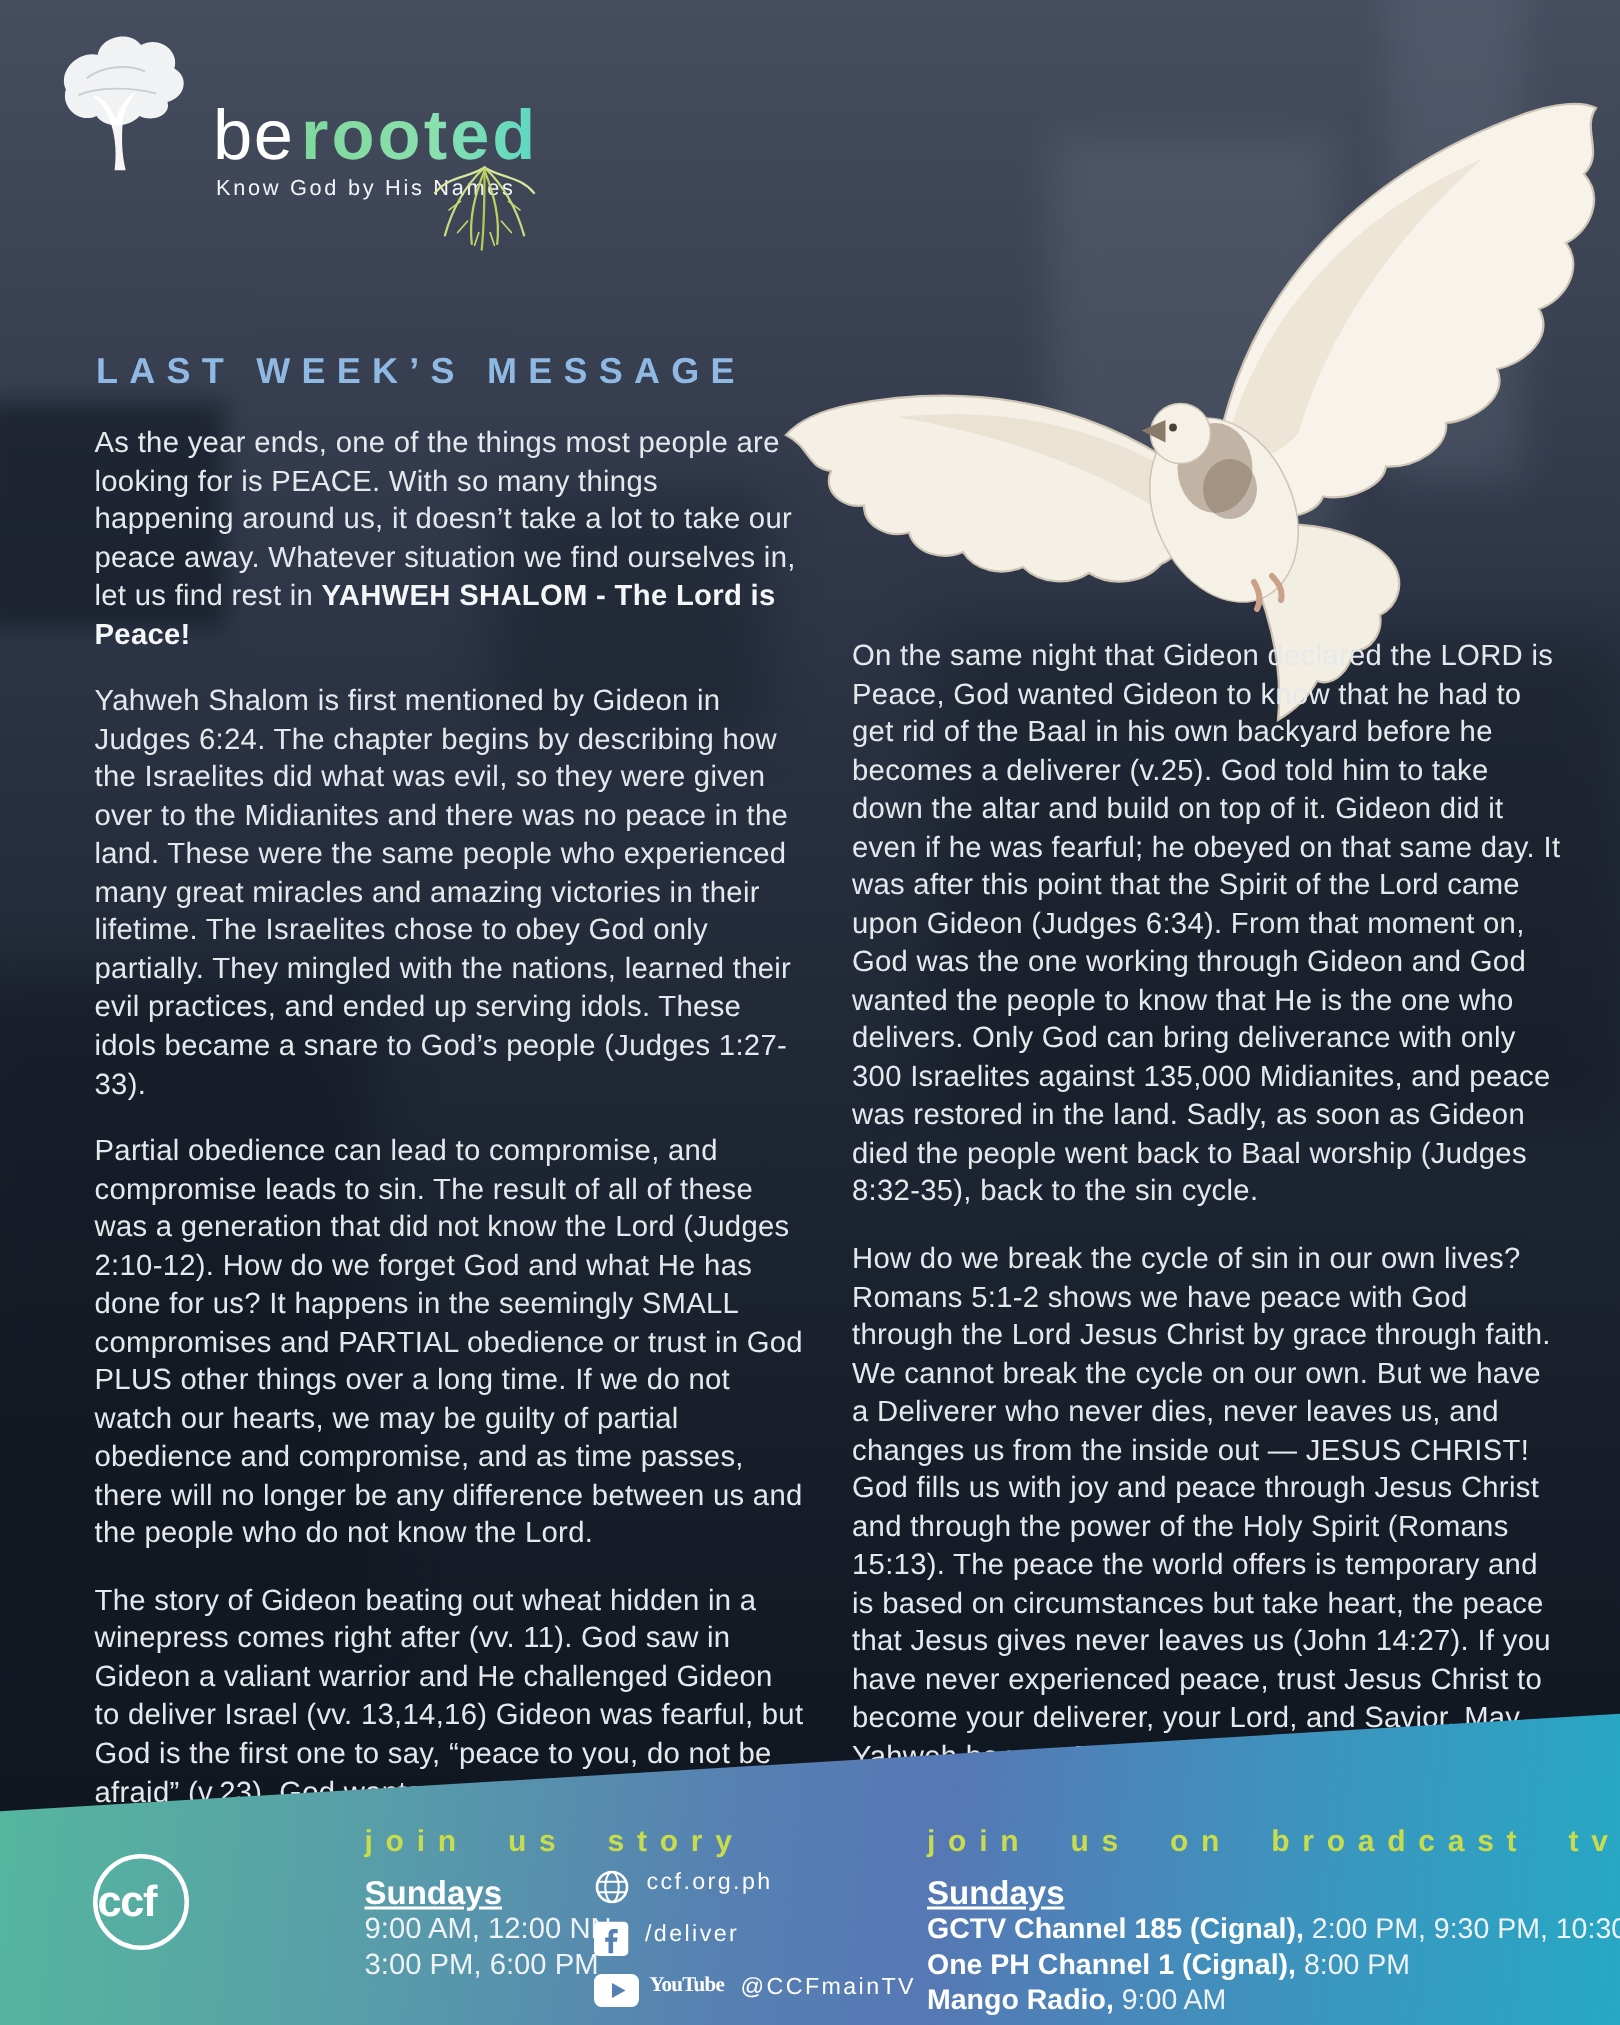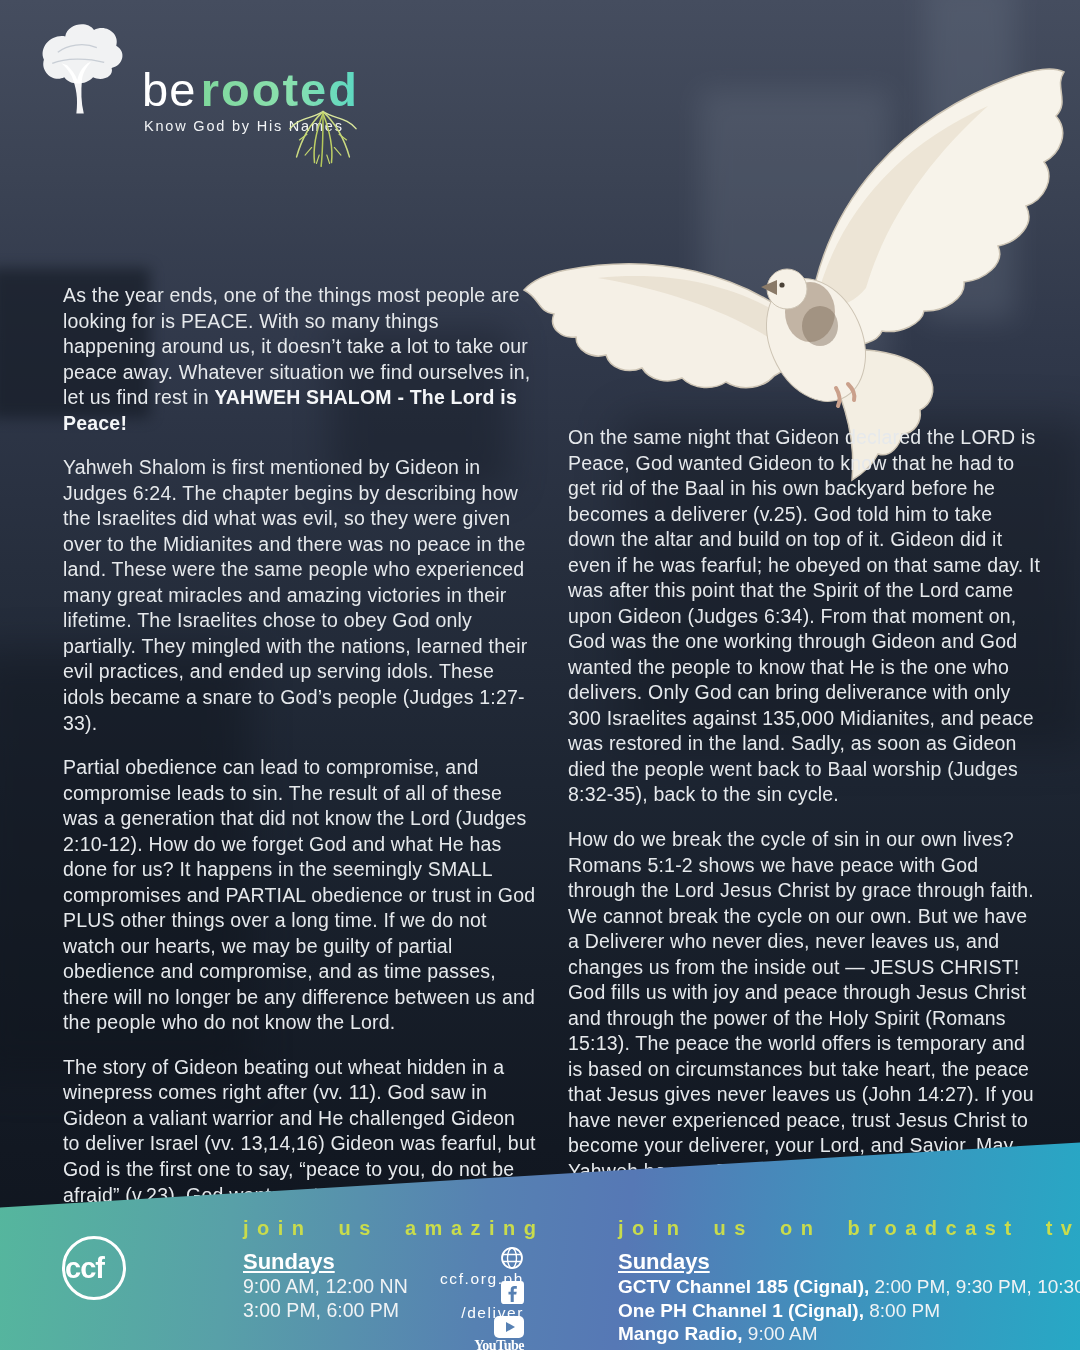--- a/index.html
+++ b/index.html
@@ -51,21 +51,21 @@
   .footer{position:absolute;left:0;top:1100px;width:1080px;height:250px;z-index:6;
     background:linear-gradient(96deg,#55b79d 0%,#58a0a8 22%,#5681b2 45%,#5678b5 58%,#3f92bd 78%,#27a8c5 100%);
     clip-path:polygon(0 43%,100% 17%,100% 100%,0 100%);}
   .ccf-logo{position:absolute;left:62px;top:136px;width:58px;height:58px;border:3px solid #fff;border-radius:50%;
     display:flex;align-items:center;justify-content:flex-start;color:#fff;font-weight:800;font-size:29px;letter-spacing:-1px;}
   .f-heading{font-size:20px;font-weight:bold;color:#c9dc4c;letter-spacing:8.5px;word-spacing:12px;white-space:nowrap;}
   .f-day{font-size:22px;font-weight:bold;color:#fff;margin-top:9px;text-decoration:underline;}
   .f-line{font-size:19.5px;color:#f0f3f5;line-height:1.22;}
   .online{position:absolute;left:243px;top:117px;}
   .social{position:absolute;left:396px;top:146px;}
-  .social-row{display:flex;align-items:flex-end;height:24px;margin-bottom:11px;color:#fff;flex-direction:column;}
+  .social-row{display:flex;align-items:flex-start;height:24px;margin-bottom:11px;color:#fff;}
   .social-row .lbl{font-size:15.5px;letter-spacing:1.6px;margin-left:11px;}
   .yt-word{font-family:Liberation Serif, serif;font-weight:bold;font-size:14px;margin-left:7px;letter-spacing:-.5px;}
   .broadcast{position:absolute;left:618px;top:117px;}
   .chan{font-size:19px;color:#f0f3f5;line-height:1.24;white-space:nowrap;}
   .chan b{color:#ffffff;}
   .icn{flex:0 0 auto;}
 </style>
 </head>
 <body>
 
@@ -131,41 +131,42 @@
         <path d="M45,8 C38,26 34,42 36,60" stroke="#c5d766" stroke-width="1.6"></path>
         <path d="M45,8 C45,28 45,46 43,64" stroke="#bcd05c" stroke-width="1.6"></path>
         <path d="M45,6 C58,14 70,12 80,24" stroke="#e2efa0" stroke-width="1.6"></path>
         <path d="M45,6 C60,20 68,36 73,54" stroke="#d3e383" stroke-width="1.6"></path>
         <path d="M45,8 C52,26 56,42 54,60" stroke="#c5d766" stroke-width="1.6"></path>
         <path d="M28,30 l-8,6 M62,30 l8,6 M33,44 l-7,8 M57,44 l7,8 M41,52 l-3,9 M49,52 l3,9" stroke="#cadd70" stroke-width="1.2"></path>
       </g>
     </svg>
   </div>
 
+  <div class="subtitle">LAST WEEK’S MESSAGE</div>
 
   <div class="content">
     <div class="col left">
       <p class="para"><span>As the year ends, one of the things most people are looking for is PEACE. With so many things happening around us, it doesn’t take a lot to take our peace away. Whatever situation we find ourselves in, let us find rest in </span><b>YAHWEH SHALOM - The Lord is Peace!</b></p>
       <p class="para">Yahweh Shalom is first mentioned by Gideon in Judges 6:24. The chapter begins by describing how the Israelites did what was evil, so they were given over to the Midianites and there was no peace in the land. These were the same people who experienced many great miracles and amazing victories in their lifetime. The Israelites chose to obey God only partially. They mingled with the nations, learned their evil practices, and ended up serving idols. These idols became a snare to God’s people (Judges 1:27-33).</p>
       <p class="para">Partial obedience can lead to compromise, and compromise leads to sin. The result of all of these was a generation that did not know the Lord (Judges 2:10-12). How do we forget God and what He has done for us? It happens in the seemingly SMALL compromises and PARTIAL obedience or trust in God PLUS other things over a long time. If we do not watch our hearts, we may be guilty of partial obedience and compromise, and as time passes, there will no longer be any difference between us and the people who do not know the Lord.</p>
       <p class="para">The story of Gideon beating out wheat hidden in a winepress comes right after (vv. 11). God saw in Gideon a valiant warrior and He challenged Gideon to deliver Israel (vv. 13,14,16) Gideon was fearful, but God is the first one to say, “peace to you, do not be afraid” (v.23). God wants us to experience His peace. It was when Gideon experienced peace from the One who gives it that he built an altar (v.24) to God. YAHWEH is the personal name of God and He wants to have a personal relationship with us. SHALOM means peace.</p>
     </div>
     <div class="col right">
       <p class="para">On the same night that Gideon declared the LORD is Peace, God wanted Gideon to know that he had to get rid of the Baal in his own backyard before he becomes a deliverer (v.25). God told him to take down the altar and build on top of it. Gideon did it even if he was fearful; he obeyed on that same day. It was after this point that the Spirit of the Lord came upon Gideon (Judges 6:34). From that moment on, God was the one working through Gideon and God wanted the people to know that He is the one who delivers. Only God can bring deliverance with only 300 Israelites against 135,000 Midianites, and peace was restored in the land. Sadly, as soon as Gideon died the people went back to Baal worship (Judges 8:32-35), back to the sin cycle.</p>
       <p class="para">How do we break the cycle of sin in our own lives? Romans 5:1-2 shows we have peace with God through the Lord Jesus Christ by grace through faith. We cannot break the cycle on our own. But we have a Deliverer who never dies, never leaves us, and changes us from the inside out — JESUS CHRIST! God fills us with joy and peace through Jesus Christ and through the power of the Holy Spirit (Romans 15:13). The peace the world offers is temporary and is based on circumstances but take heart, the peace that Jesus gives never leaves us (John 14:27). If you have never experienced peace, trust Jesus Christ to become your deliverer, your Lord, and Savior. May Yahweh be your Peace!</p>
     </div>
   </div>
 
   <div class="footer">
     <div class="ccf-logo">
       <span>ccf</span>
     </div>
 
     <div class="online">
-      <div class="f-heading">join us amazing</div>
+      <div class="f-heading">join us story</div>
       <div class="f-day">Sundays</div>
       <div class="f-line">9:00 AM, 12:00 NN</div>
       <div class="f-line">3:00 PM, 6:00 PM</div>
     </div>
 
     <div class="social">
       <div class="social-row">
         <svg class="icn" width="24" height="24" viewBox="0 0 24 24">
           <circle cx="12" cy="12" r="10" fill="none" stroke="#fff" stroke-width="1.8"></circle>
           <ellipse cx="12" cy="12" rx="4.5" ry="10" fill="none" stroke="#fff" stroke-width="1.4"></ellipse>

